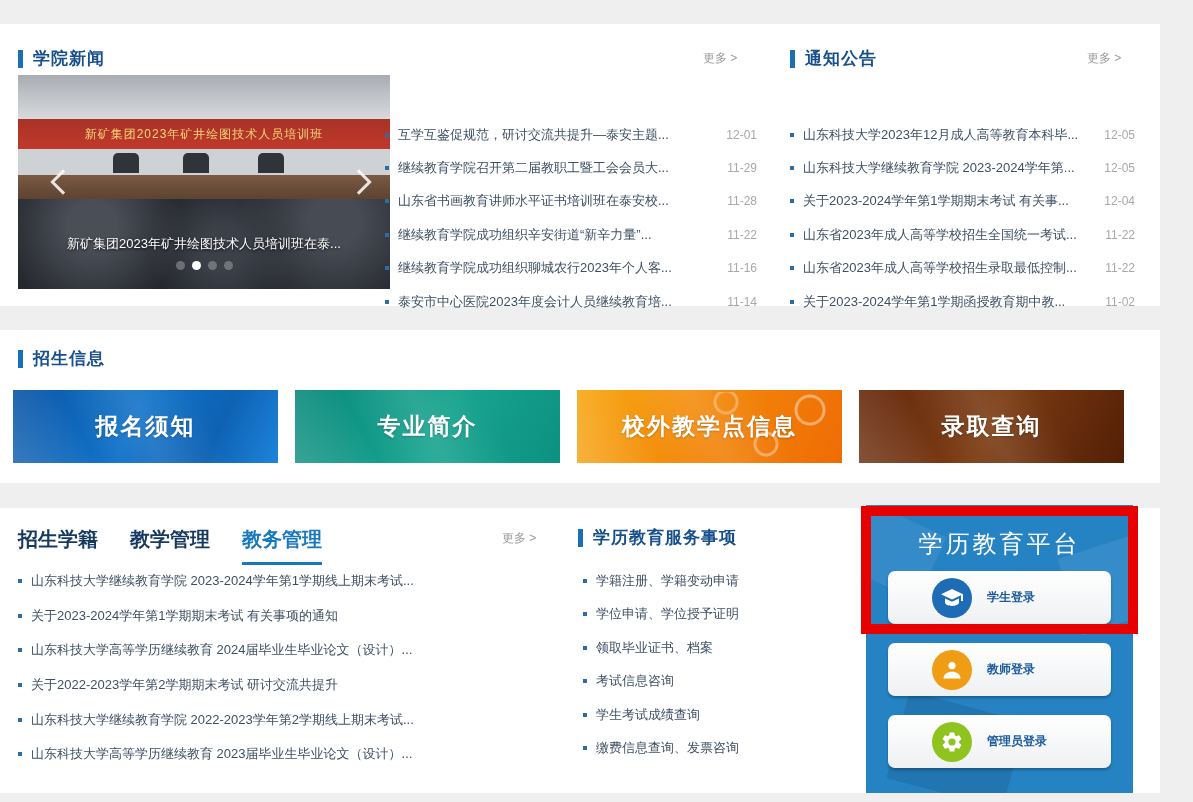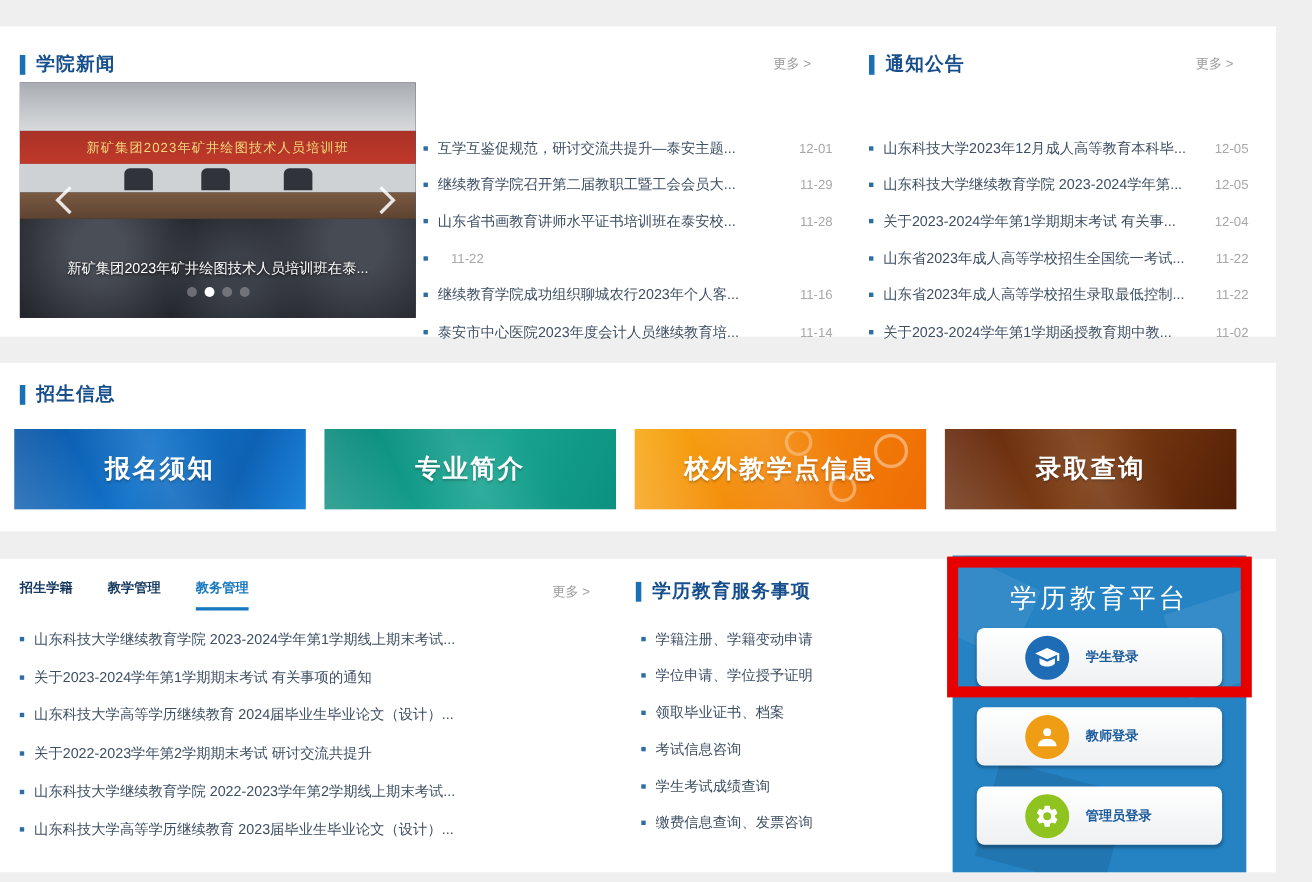--- a/index.html
+++ b/index.html
@@ -22,21 +22,21 @@
   .list{position:absolute;}
   .row{display:flex;align-items:center;font-size:13px;color:#3f4f63;cursor:pointer;}
   #news-list .row,#notice-list .row{height:33.4px;}
   .bullet{width:4px;height:4px;background:#2e6da4;margin-right:9px;flex:none;}
   .row .title{flex:1;white-space:nowrap;overflow:hidden;text-overflow:ellipsis;}
   .row .date{color:#a8a8a8;font-size:12px;margin-left:12px;flex:none;}
   #news-list{left:385px;top:94px;width:372px;}
   #notice-list{left:790px;top:94px;width:345px;}
 
   
-  #carousel{position:absolute;left:18px;top:51px;width:360px;height:214px;overflow:hidden;background:#2e3136;cursor:pointer;}
+  #carousel{position:absolute;left:18px;top:51px;width:360px;height:214px;overflow:hidden;background:#2e3136;cursor:pointer;padding-left:12px;}
   .ph-ceiling{position:absolute;left:0;top:0;width:100%;height:44px;background:linear-gradient(#a9adb3,#d8dadc);}
   .ph-banner{position:absolute;left:0;top:44px;width:100%;height:30px;background:linear-gradient(#a93226,#c0392b);
     display:flex;align-items:center;justify-content:center;color:#f5d77a;font-size:12px;white-space:nowrap;letter-spacing:1px;}
   .ph-wall{position:absolute;left:0;top:74px;width:100%;height:26px;background:#cfd2d4;}
   .ph-person{position:absolute;top:78px;width:26px;height:20px;border-radius:5px 5px 0 0;background:#30333a;}
   .ph-table{position:absolute;left:0;top:100px;width:100%;height:24px;background:linear-gradient(#7a5a42,#5d4331);}
   .ph-crowd{position:absolute;left:0;top:124px;width:100%;height:90px;
     background:radial-gradient(circle at 20% 30%,#4a4e57 8%,transparent 30%),
                radial-gradient(circle at 55% 55%,#3c4049 10%,transparent 35%),
                radial-gradient(circle at 85% 25%,#474b54 8%,transparent 30%),
@@ -62,21 +62,21 @@
   .banner.i1{background:linear-gradient(115deg,#0a8a7c 0%,#18a490 55%,#0c9181 100%);}
   .banner.i2{background:linear-gradient(115deg,#f7a814 0%,#f28309 55%,#ef6c05 100%);}
   .banner.i3{background:linear-gradient(115deg,#662a0e 0%,#7c3c13 50%,#531f06 100%);}
   .banner.i2::before{content:"";position:absolute;right:6px;top:2px;width:130px;height:70px;
     background:radial-gradient(circle at 104px 18px,transparent 12px,rgba(255,255,255,.4) 13px,rgba(255,255,255,.4) 15px,transparent 16px),
                radial-gradient(circle at 60px 52px,transparent 9px,rgba(255,255,255,.35) 10px,rgba(255,255,255,.35) 12px,transparent 13px),
                radial-gradient(circle at 20px 10px,transparent 9px,rgba(255,255,255,.3) 10px,rgba(255,255,255,.3) 12px,transparent 13px);}
 
   
   #tabs{position:absolute;left:18px;top:18px;display:flex;gap:32px;}
-  .tab{font-size:12px;font-weight:bold;color:#16395f;padding-bottom:9px;cursor:pointer;white-space:nowrap;}
+  .tab{font-size:20px;font-weight:bold;color:#16395f;padding-bottom:9px;cursor:pointer;white-space:nowrap;}
   .tab.active{color:#1778be;border-bottom:3px solid #1778be;}
   #info-more{left:502px;top:22px;}
   #info-list{left:18px;top:56px;width:470px;}
   #info-list .row{height:34.6px;}
   #services-header{left:578px;top:18px;}
   #services-list{left:583px;top:56px;width:280px;}
   #services-list .row{height:33.5px;}
 
   
   #platform-panel{position:absolute;left:866px;top:505px;width:267px;height:288px;
@@ -157,20 +157,21 @@
       </div>
 
       <div class="row i2">
         <span class="bullet"></span>
         <span class="title">山东省书画教育讲师水平证书培训班在泰安校...</span>
         <span class="date">11-28</span>
       </div>
 
       <div class="row i3">
         <span class="bullet"></span>
+        <span class="title">继续教育学院成功组织辛安街道“新辛力量”...</span>
         <span class="date">11-22</span>
       </div>
 
       <div class="row i4">
         <span class="bullet"></span>
         <span class="title">继续教育学院成功组织聊城农行2023年个人客...</span>
         <span class="date">11-16</span>
       </div>
 
       <div class="row i5">

